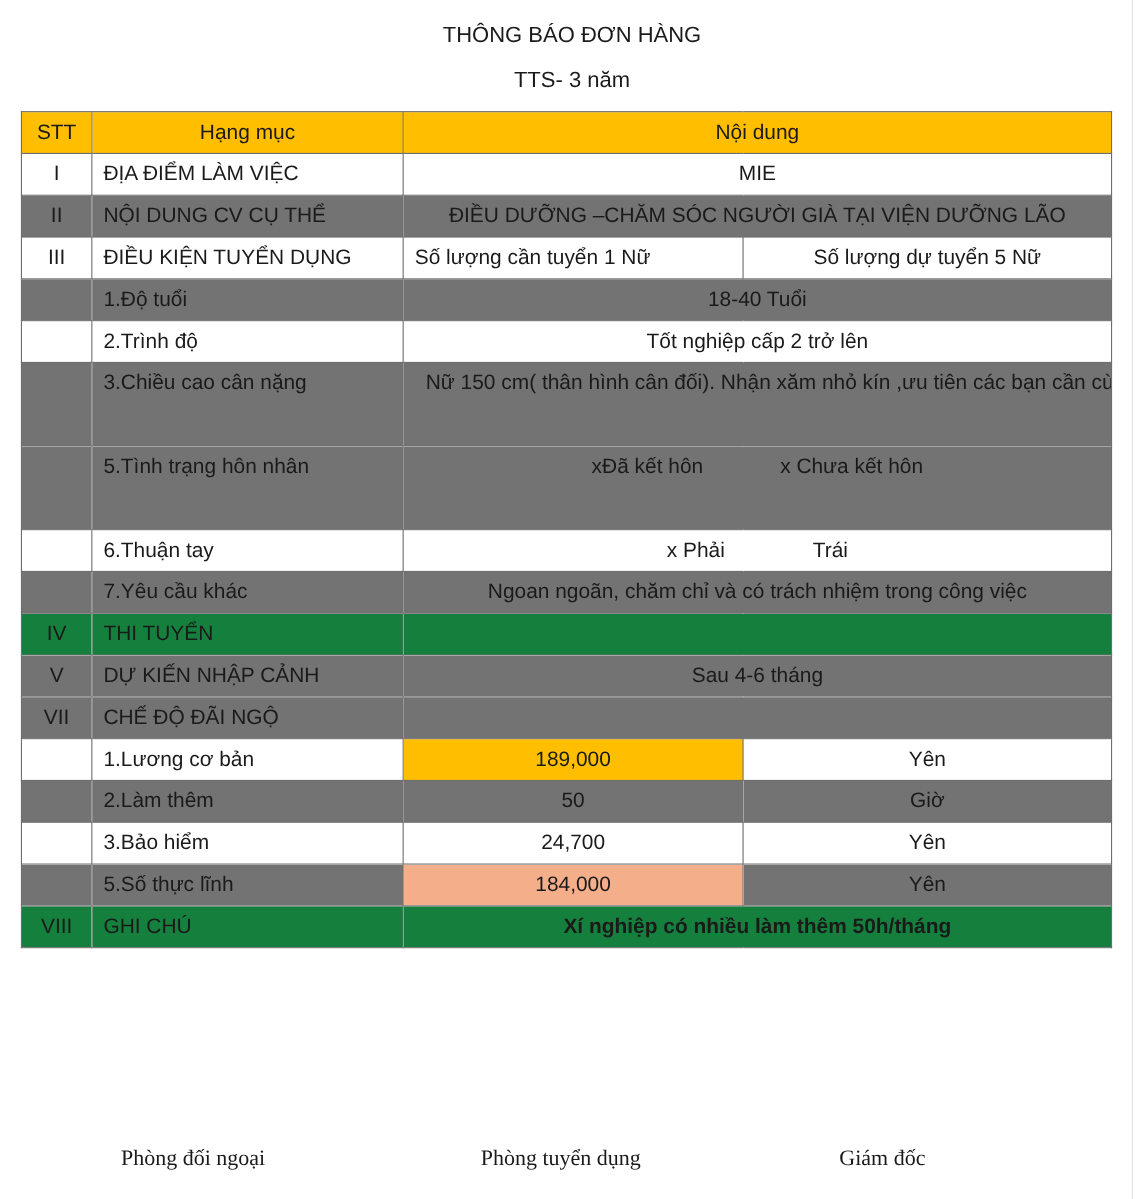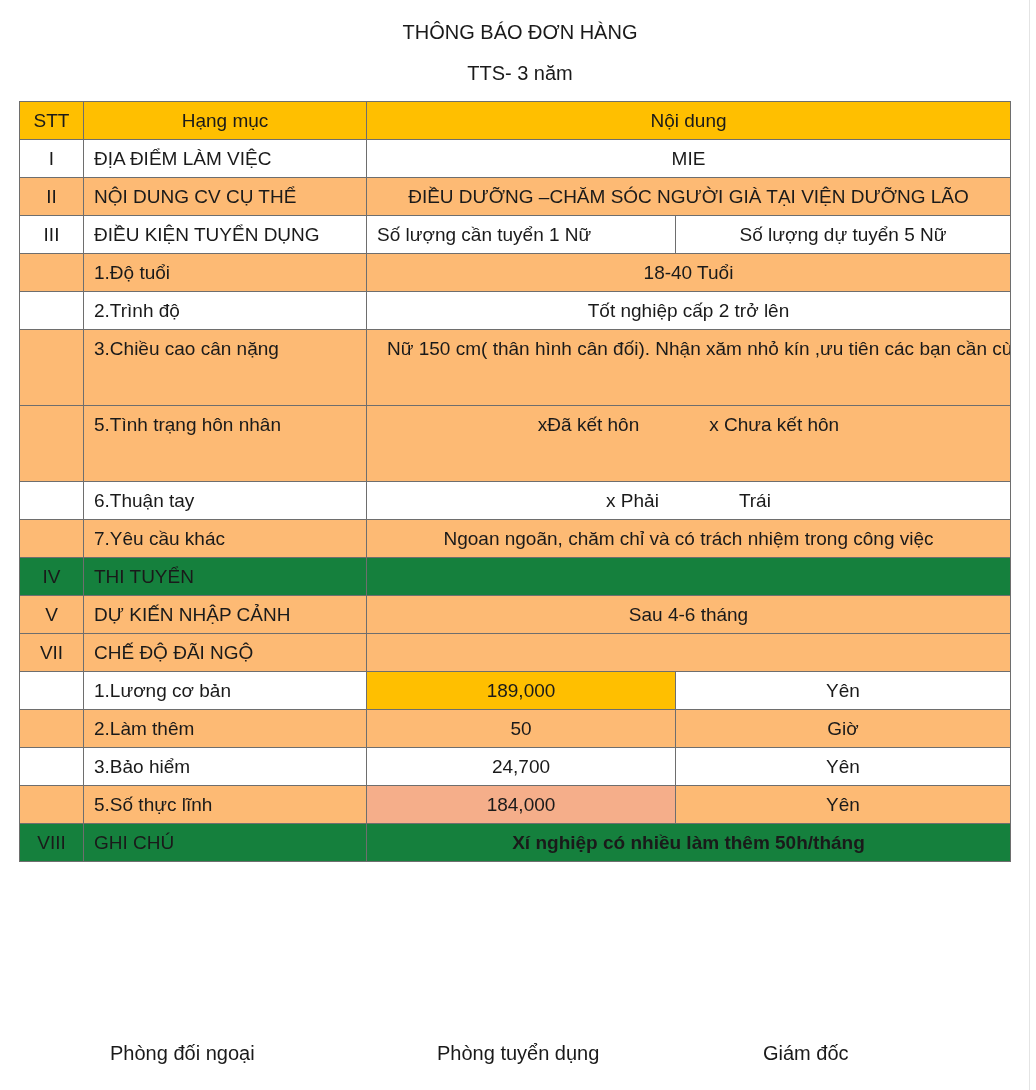--- a/index.html
+++ b/index.html
@@ -10,33 +10,33 @@
   .title.t2 { top:62px; }
   .rightline { position:absolute; left:1029px; top:0; width:1px; height:1090px; background:#e4e4e4; }
 
   table.main { position:absolute; left:19px; top:101px; border-collapse:collapse; table-layout:fixed;
                width:991px; }
   table.main td { border:1px solid #6e6e6e; padding:0 10px; font-size:19px; vertical-align:top;
                   line-height:37px; height:37px; overflow:hidden; white-space:nowrap; }
   col.c-stt { width:64px; } col.c-cat { width:283px; } col.c-a { width:309px; } col.c-b { width:335px; }
   .hdr td { background:#ffbf00; height:44px; line-height:27px; font-size:20px;margin-left:48px; }
   .gold td { background:#15803d; }
-  .alt td { background:#fdba74; }
+  .alt td { background:#737373; }
   .wh td { background:#ffffff; }
   td.center { text-align:center; }
   td.sub { padding-left:75px; }
   td.wrap { white-space:normal; line-height:37px; }
   .cell-gold { background:#ffbf00 !important; }
   .cell-salmon { background:#f5ae8a !important; }
   .big { font-size:21px; }
   .bold { font-weight:bold; font-size:21px; }
   .gap { display:inline-block; width:70px; }
   .gap2 { display:inline-block; width:80px; }
 
-  .sig { position:absolute; top:1042px; font-size:20px; }
+  .sig { position:absolute; top:1042px; font-size:20px;font-family:Liberation Serif, serif; }
 </style>
 </head>
 <body>
 
 <div class="rightline"></div>
 
 <div class="title t1">THÔNG BÁO ĐƠN HÀNG</div>
 <div class="title t2">TTS- 3 năm</div>
 
 <table class="main">

